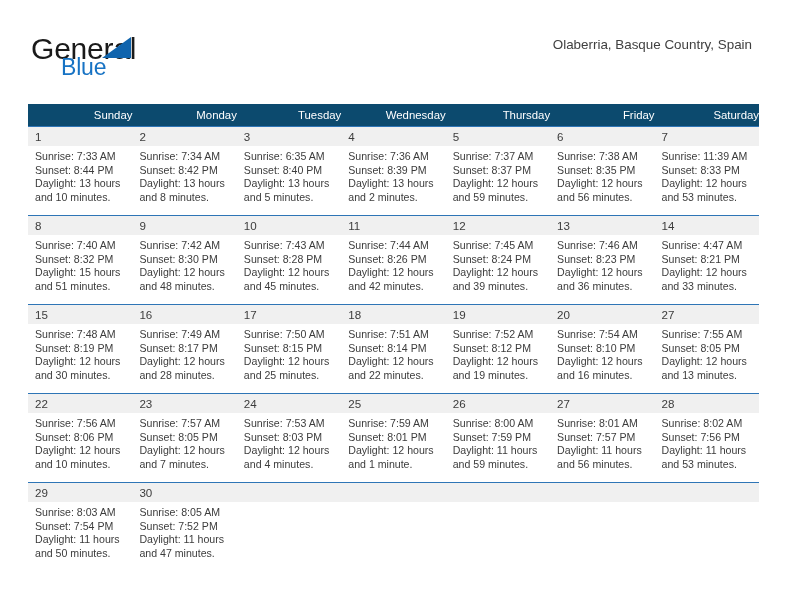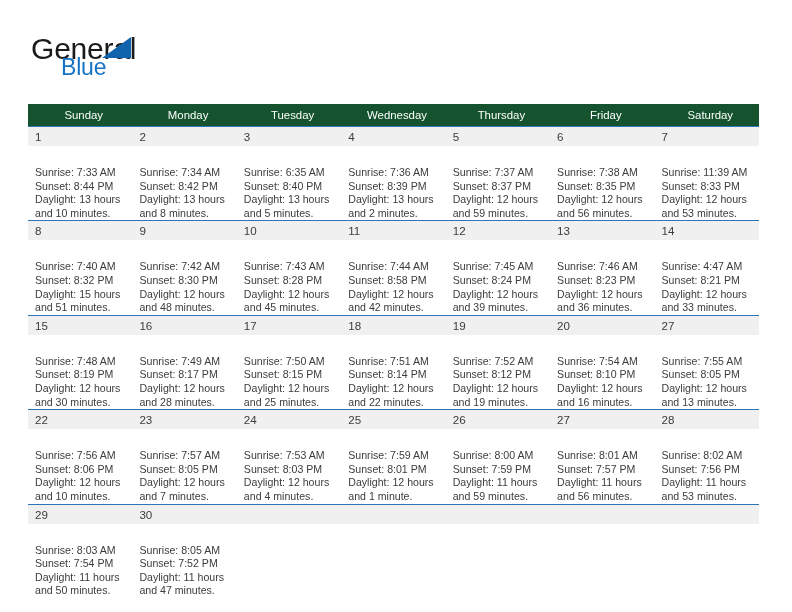--- a/index.html
+++ b/index.html
@@ -94,25 +94,25 @@
     width: 731px;
   }
   table.cal {
     border-collapse: collapse;
     table-layout: fixed;
     width: 731px;
   }
   table.cal col { width: 104.43px; }
 
   thead th {
-    background: #14532d;
+    background: #0c4a6e;
     color: #ffffff;
     font-weight: normal;
     font-size: 11.4px;
-    text-align: center;
+    text-align: right;
     padding: 5px 0 5px 7px;
     height: 11px;
     border: none;
   }
 
   tbody td {
     vertical-align: top;
     padding: 0;
     border-top: 1.4px solid #2e75b6;
     background: #ffffff;
@@ -131,39 +131,39 @@
     line-height: 13px;
   }
   .daynum.blank {
     color: transparent;
   }
   .cellbody {
     padding: 4px 6px 0 7px;
     font-size: 10.6px;
     line-height: 13.6px;
     color: #3c3c3c;
-    margin-top: 16px;
   }
   .cellbody div { white-space: nowrap; }
   .cellbody .dl { white-space: normal; }
 </style>
 </head>
 <body>
 
 <div class="page">
 
   <div class="header">
 
     <div class="brand">
       <span class="brand-general">General</span>
       <span class="brand-triangle"></span>
       <span class="brand-blue">Blue</span>
     </div>
 
     <div class="titles">
+      <div class="cal-subtitle">Olaberria, Basque Country, Spain</div>
     </div>
 
   </div>
 
   <div class="cal-wrap">
     <table class="cal">
       <colgroup>
         <col>
           <col>
           <col>
@@ -264,21 +264,21 @@
               <div class="cellbody">
                 <div>Sunrise: 7:43 AM</div>
                 <div>Sunset: 8:28 PM</div>
                 <div class="dl">Daylight: 12 hours and 45 minutes.</div>
               </div>
             </td>
             <td>
               <div class="daynum">11</div>
               <div class="cellbody">
                 <div>Sunrise: 7:44 AM</div>
-                <div>Sunset: 8:58 PM</div>
+                <div>Sunset: 8:26 PM</div>
                 <div class="dl">Daylight: 12 hours and 42 minutes.</div>
               </div>
             </td>
             <td>
               <div class="daynum">12</div>
               <div class="cellbody">
                 <div>Sunrise: 7:45 AM</div>
                 <div>Sunset: 8:24 PM</div>
                 <div class="dl">Daylight: 12 hours and 39 minutes.</div>
               </div>

